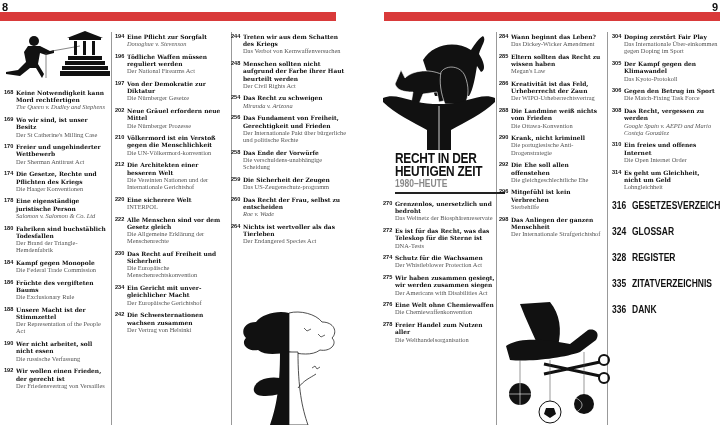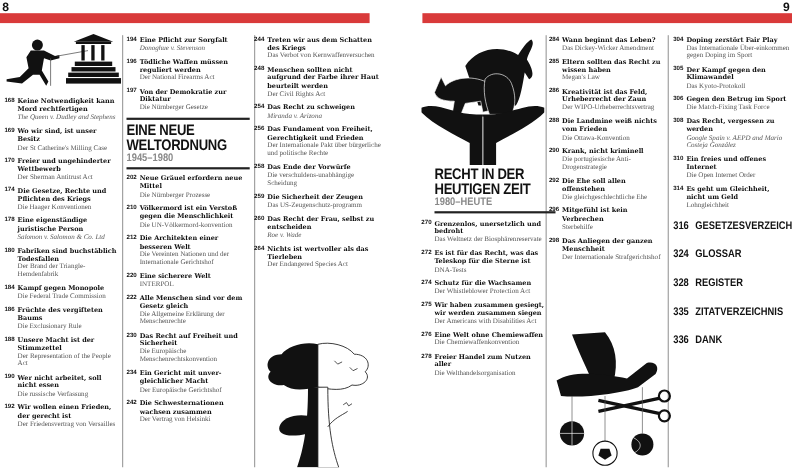--- a/index.html
+++ b/index.html
@@ -166,26 +166,20 @@
       </div>
     </div>
   <div class="entry">
       <div class="num">197</div>
       <div class="txt">
         <div class="title">Von der Demokratie zur Diktatur</div>
         <div class="sub">Die Nürnberger Gesetze</div>
       </div>
     </div>
 
-  <div class="section-head">
-    <div class="h">EINE NEUE</div>
-    <div class="h">WELTORDNUNG</div>
-    <div class="years">1945–1980</div>
-    <div class="rule"></div>
-  </div>
 
   <div class="entry">
       <div class="num">202</div>
       <div class="txt">
         <div class="title">Neue Gräuel erfordern neue Mittel</div>
         <div class="sub">Die Nürnberger Prozesse</div>
       </div>
     </div>
   <div class="entry">
       <div class="num">210</div>

